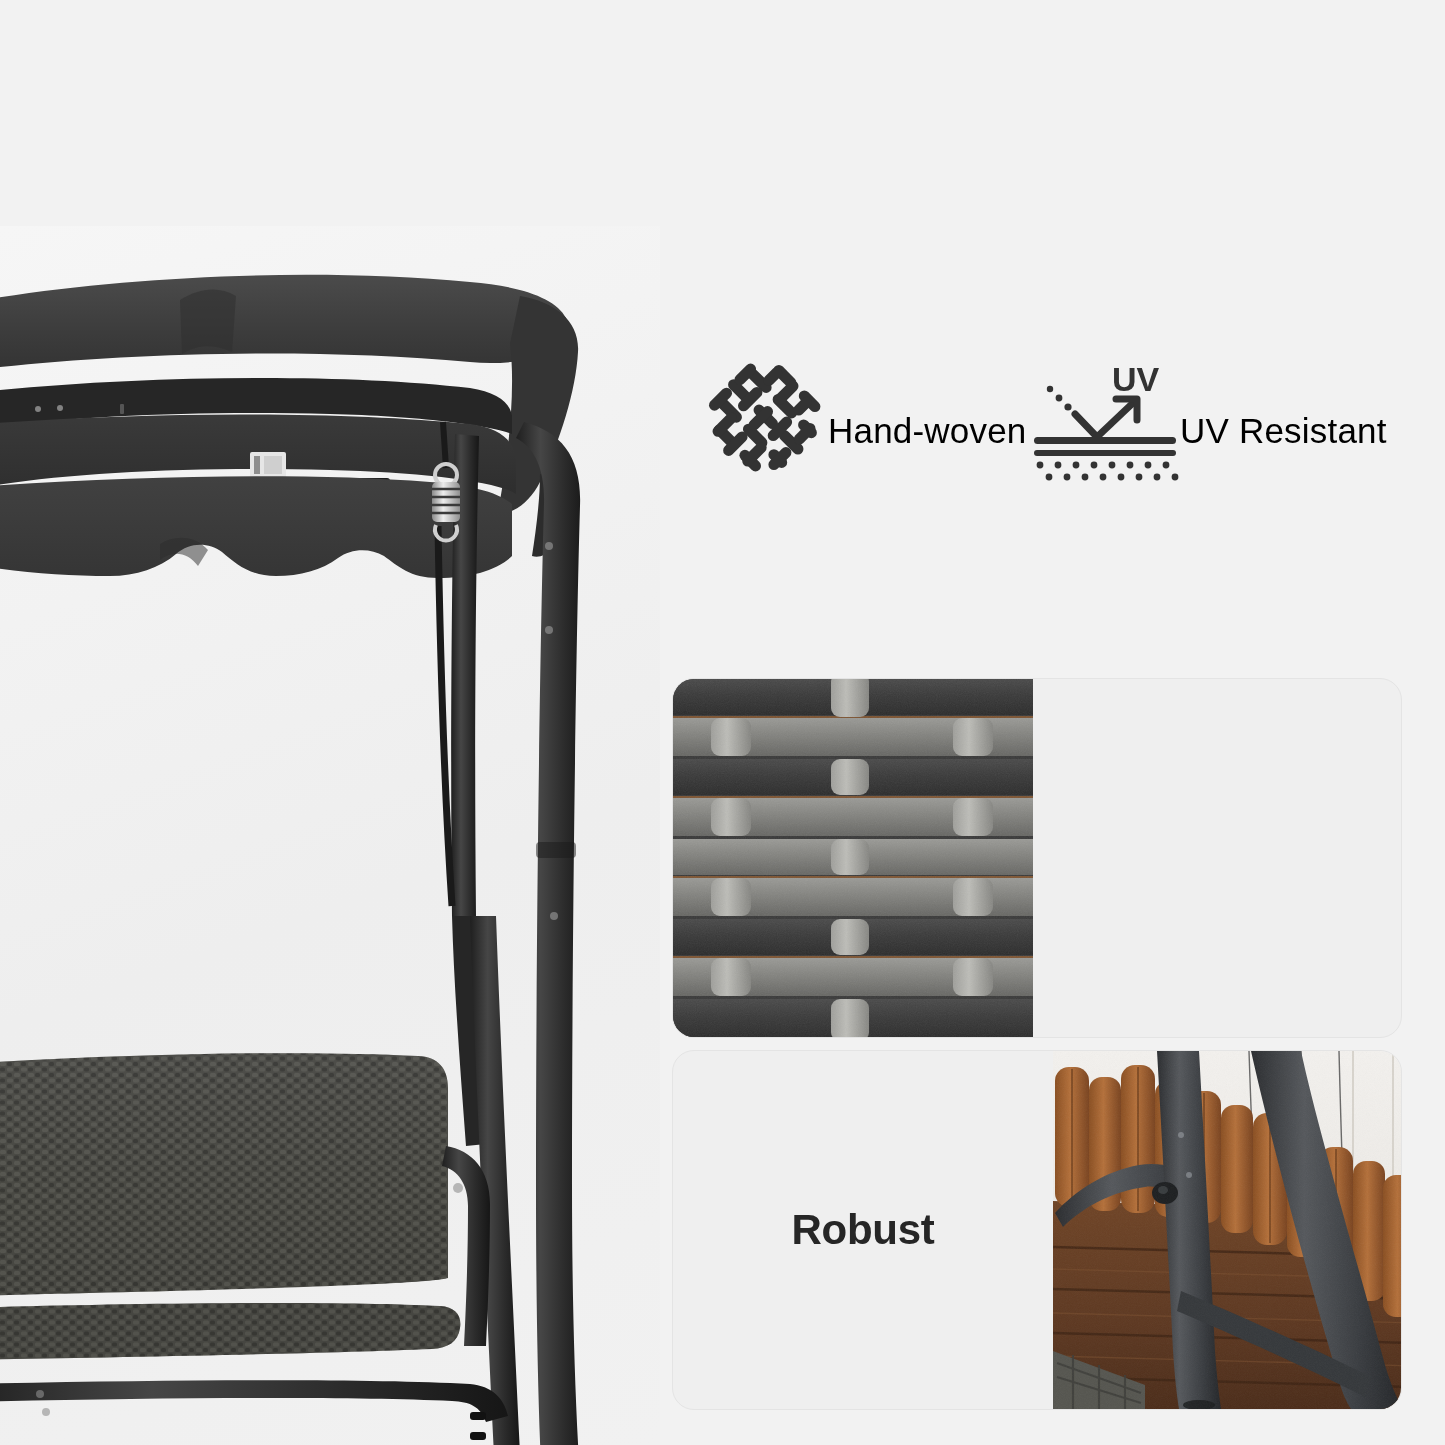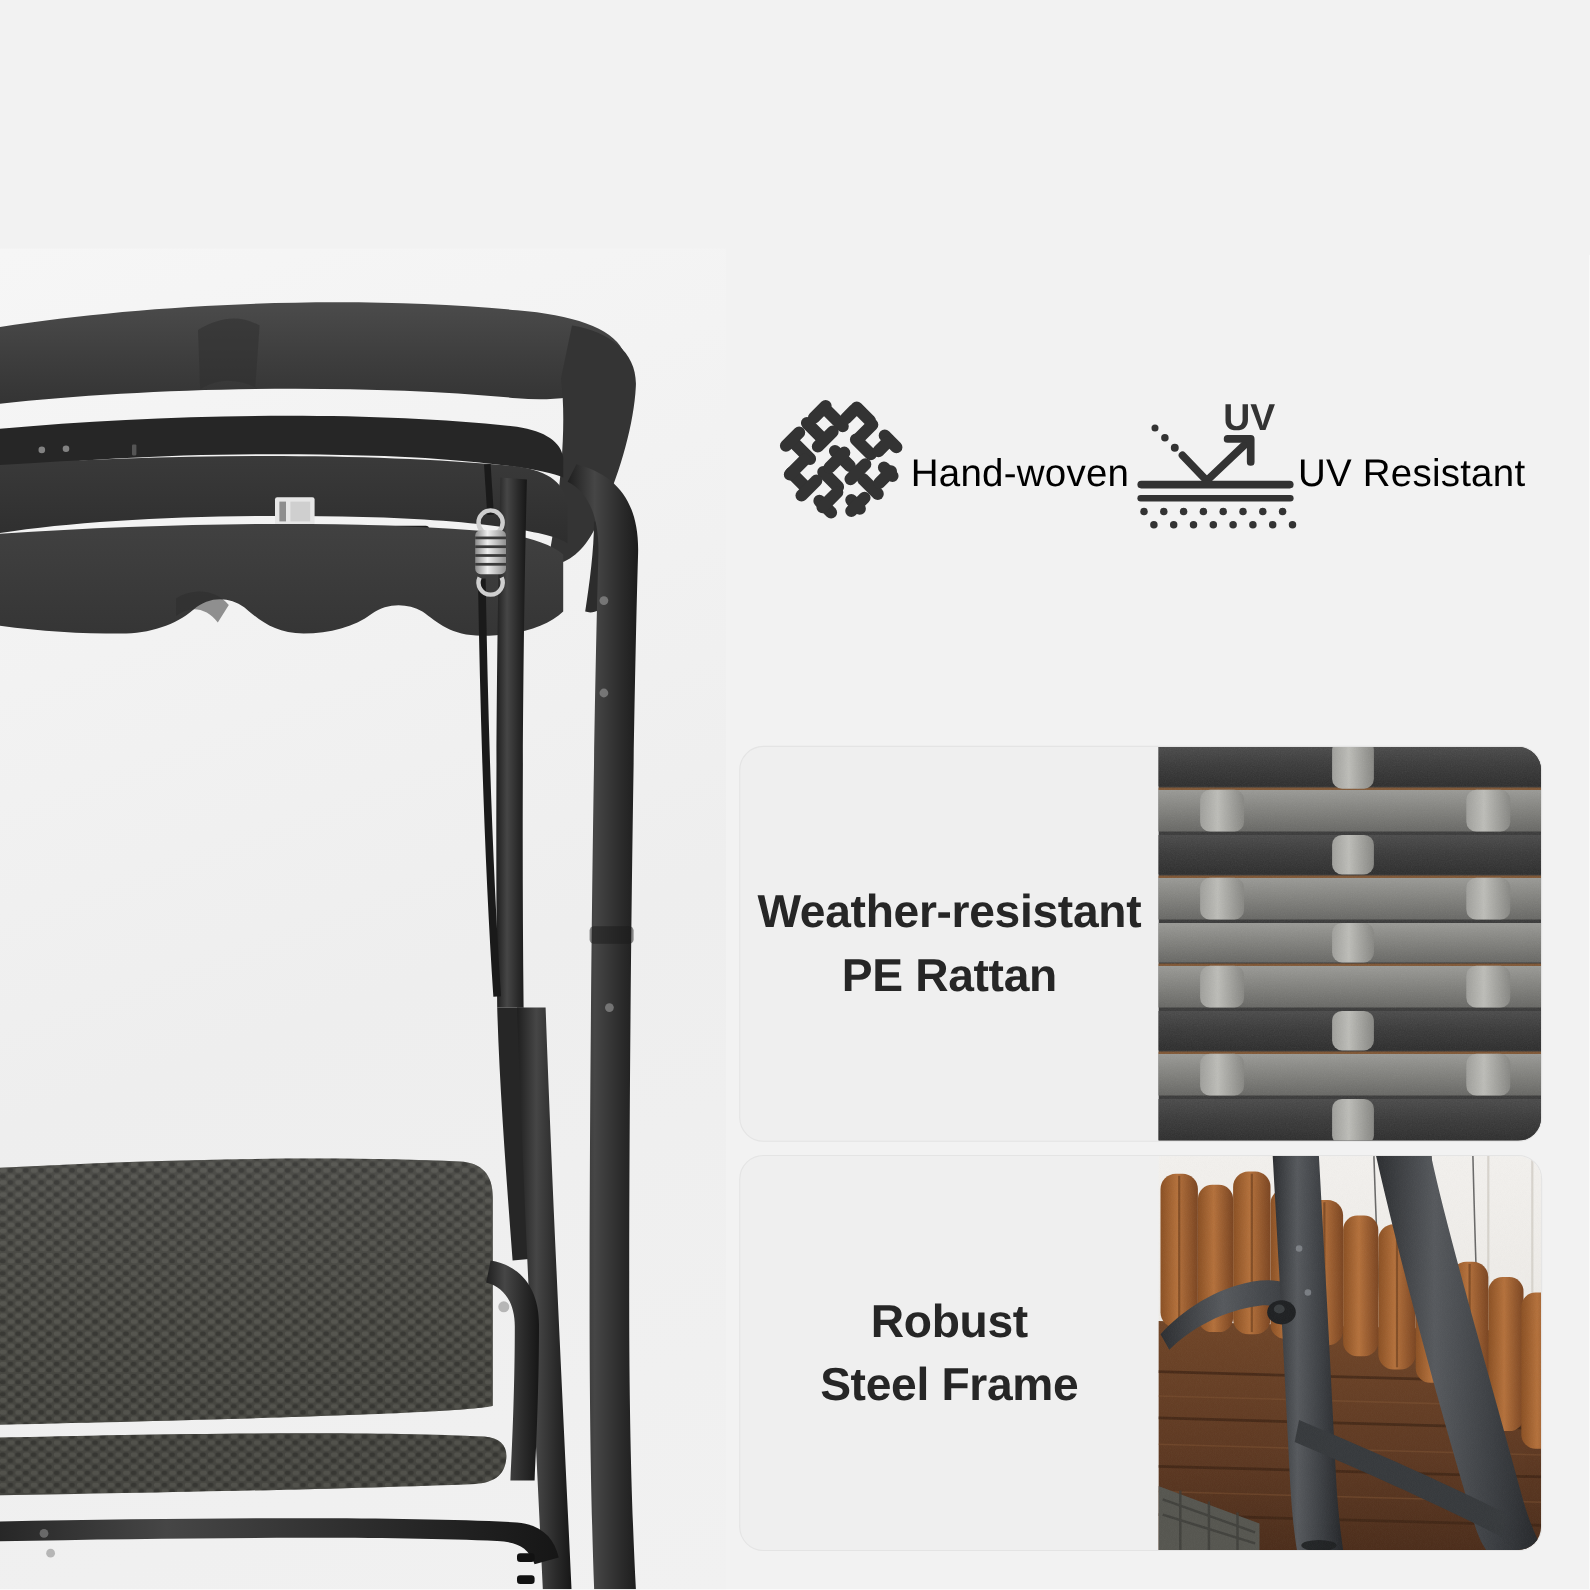--- a/index.html
+++ b/index.html
@@ -361,24 +361,20 @@
                 <circle cx="145" cy="120" r="3.4"></circle>
             </g>
           </g>
         </svg>
       </div>
       <div class="feature-label">UV Resistant</div>
     </div>
   </div>
 
   <div class="card" id="card-rattan">
-    <div class="card-text">
-      <div class="card-line">Weather-resistant</div>
-      <div class="card-line">PE Rattan</div>
-    </div>
     <div class="card-photo">
       <svg width="360" height="358" viewBox="0 0 360 358" preserveAspectRatio="xMidYMid slice">
         <defs>
           <linearGradient id="hDark" x1="0" y1="0" x2="0" y2="1">
             <stop offset="0%" stop-color="#4a4a4a"></stop>
             <stop offset="45%" stop-color="#3a3a3a"></stop>
             <stop offset="100%" stop-color="#2c2c2c"></stop>
           </linearGradient>
           <linearGradient id="hLight" x1="0" y1="0" x2="0" y2="1">
             <stop offset="0%" stop-color="#9a9a96"></stop>
@@ -436,21 +432,20 @@
           <rect x="280" y="279" width="40" height="38" rx="9" fill="url(#vStrand)"></rect>
         </g>
         <rect width="360" height="358" filter="url(#grain)" fill="#808080" opacity=".45"></rect>
       </svg>
     </div>
   </div>
 
   <div class="card" id="card-frame">
     <div class="card-text">
       <div class="card-line">Robust</div>
-      <div class="card-line">Steel Frame</div>
     </div>
     <div class="card-photo">
       <svg width="360" height="358" viewBox="0 0 360 358" preserveAspectRatio="xMidYMid slice">
         <defs>
           <linearGradient id="wallG" x1="0" y1="0" x2="0" y2="1">
             <stop offset="0%" stop-color="#f3f1ee"></stop>
             <stop offset="100%" stop-color="#e6e3de"></stop>
           </linearGradient>
           <linearGradient id="deckG" x1="0" y1="0" x2="0" y2="1">
             <stop offset="0%" stop-color="#6f4426"></stop>

